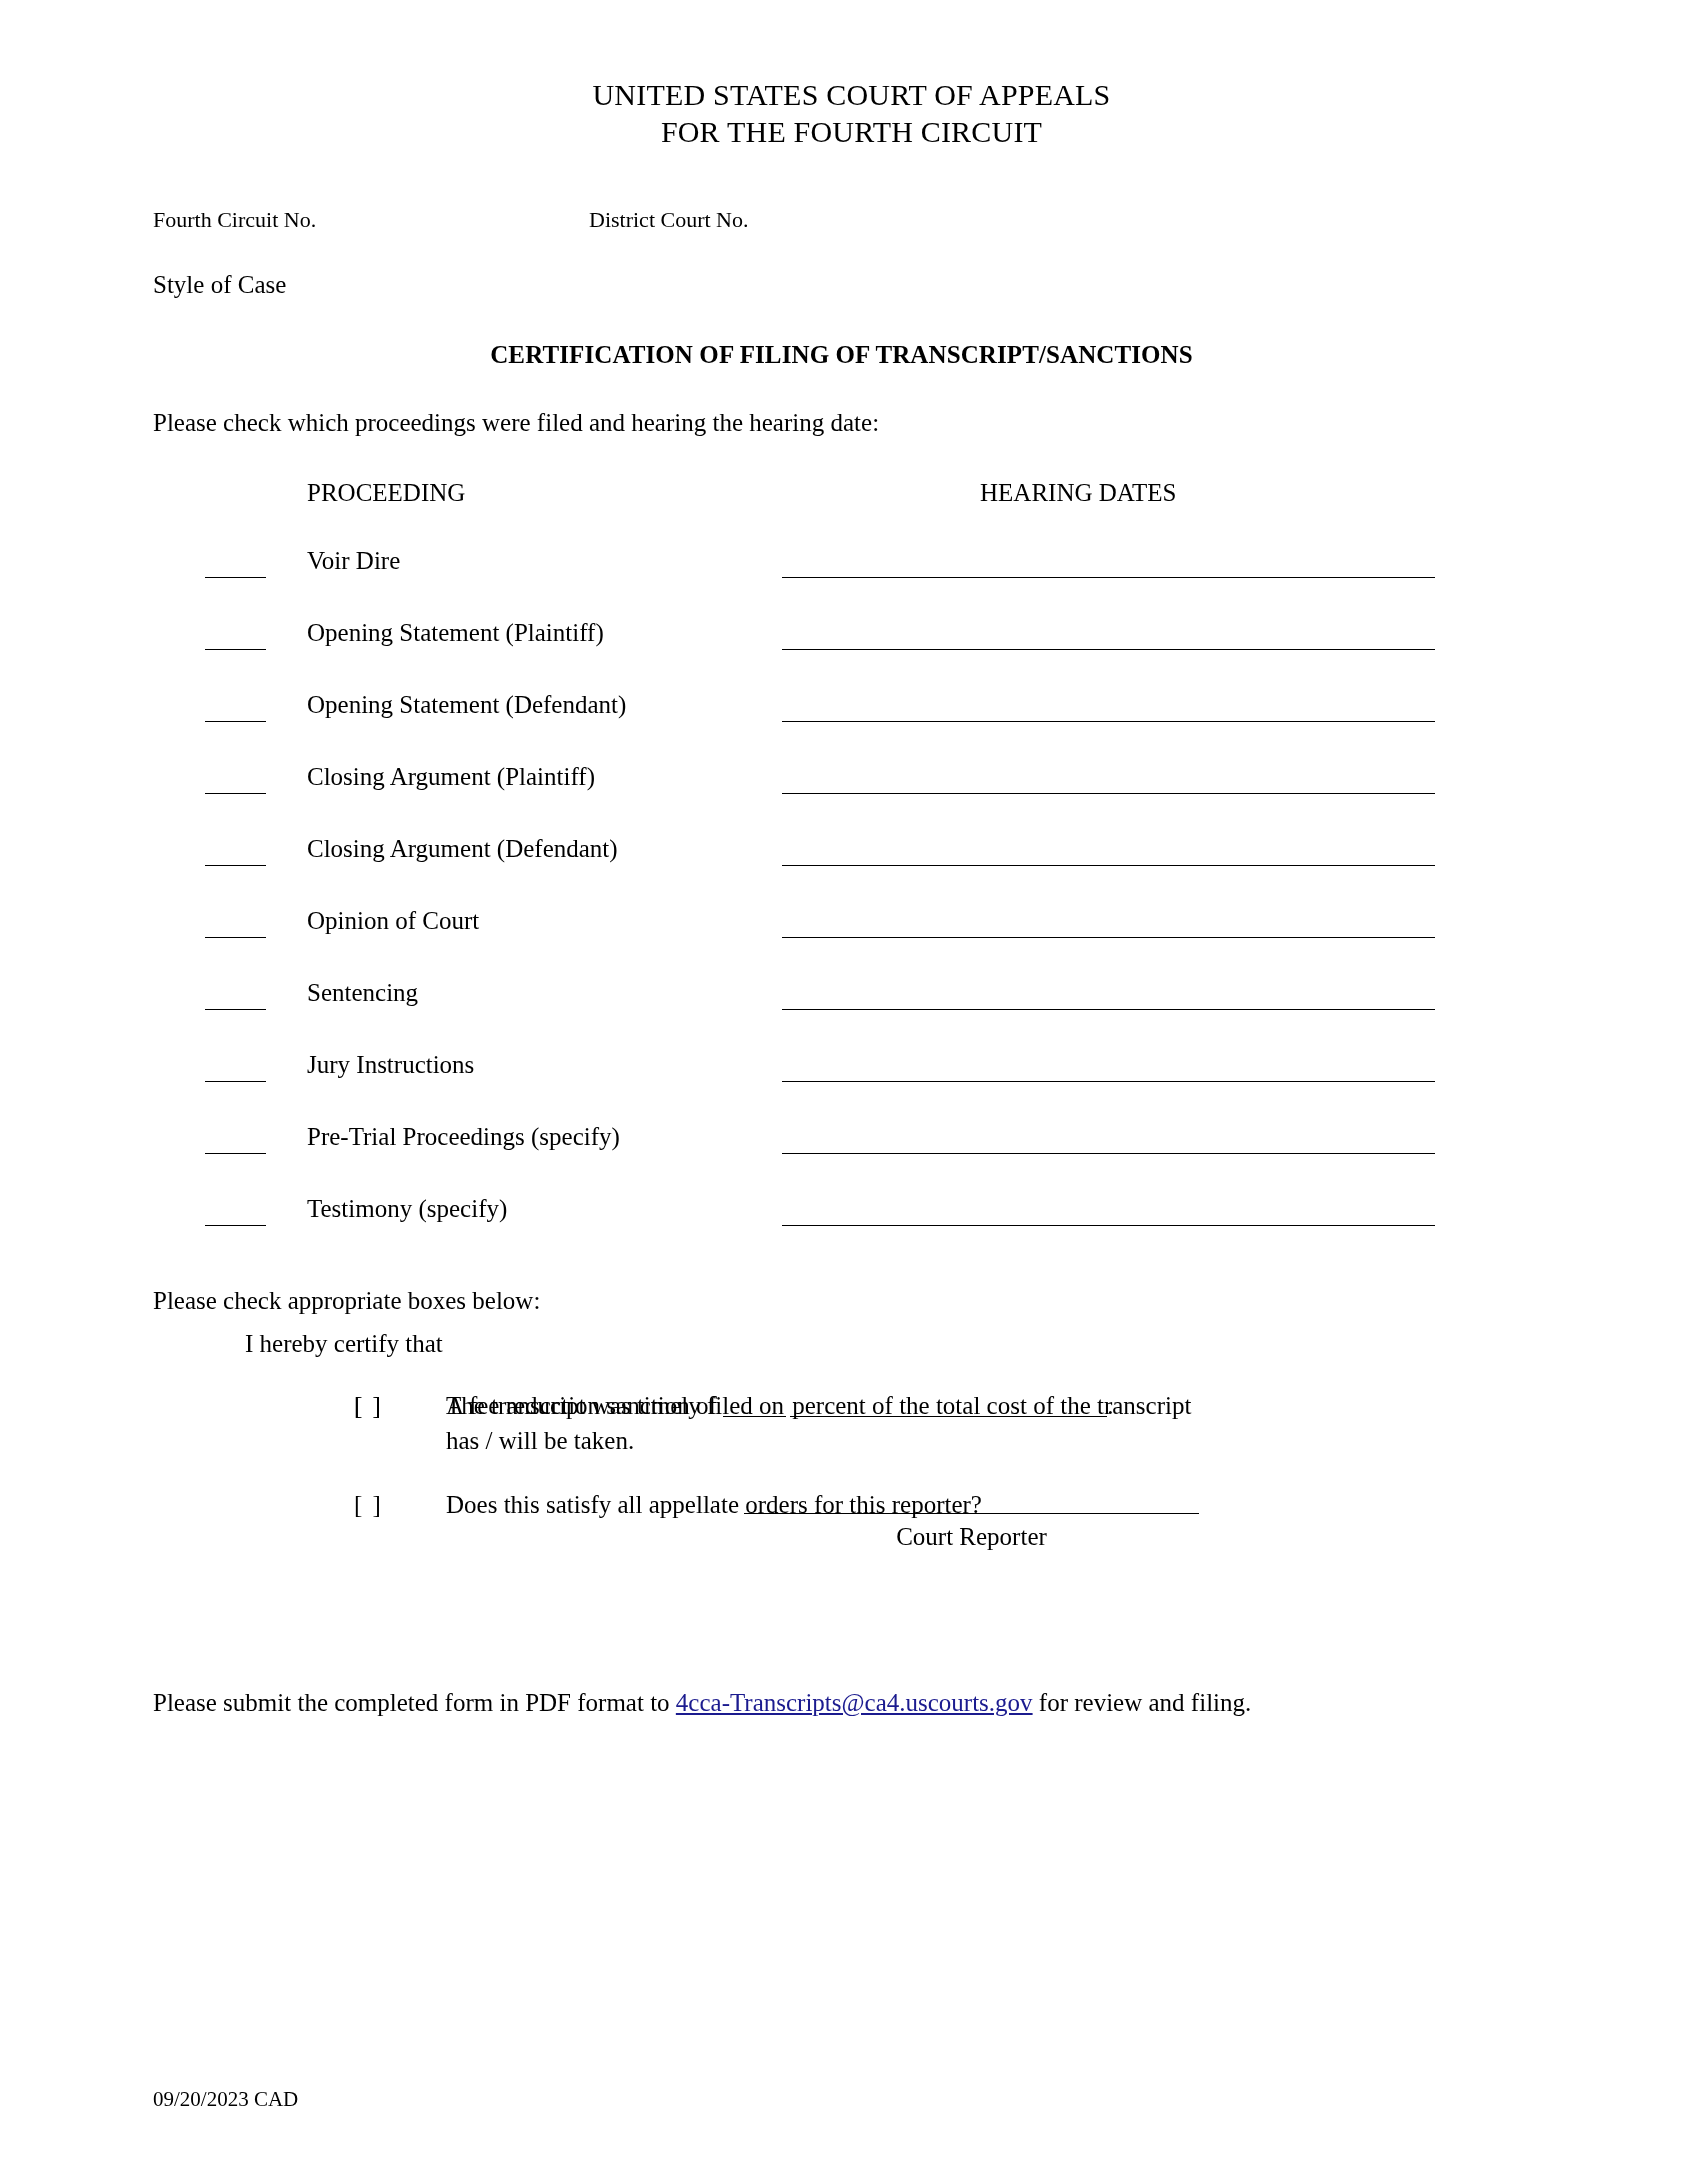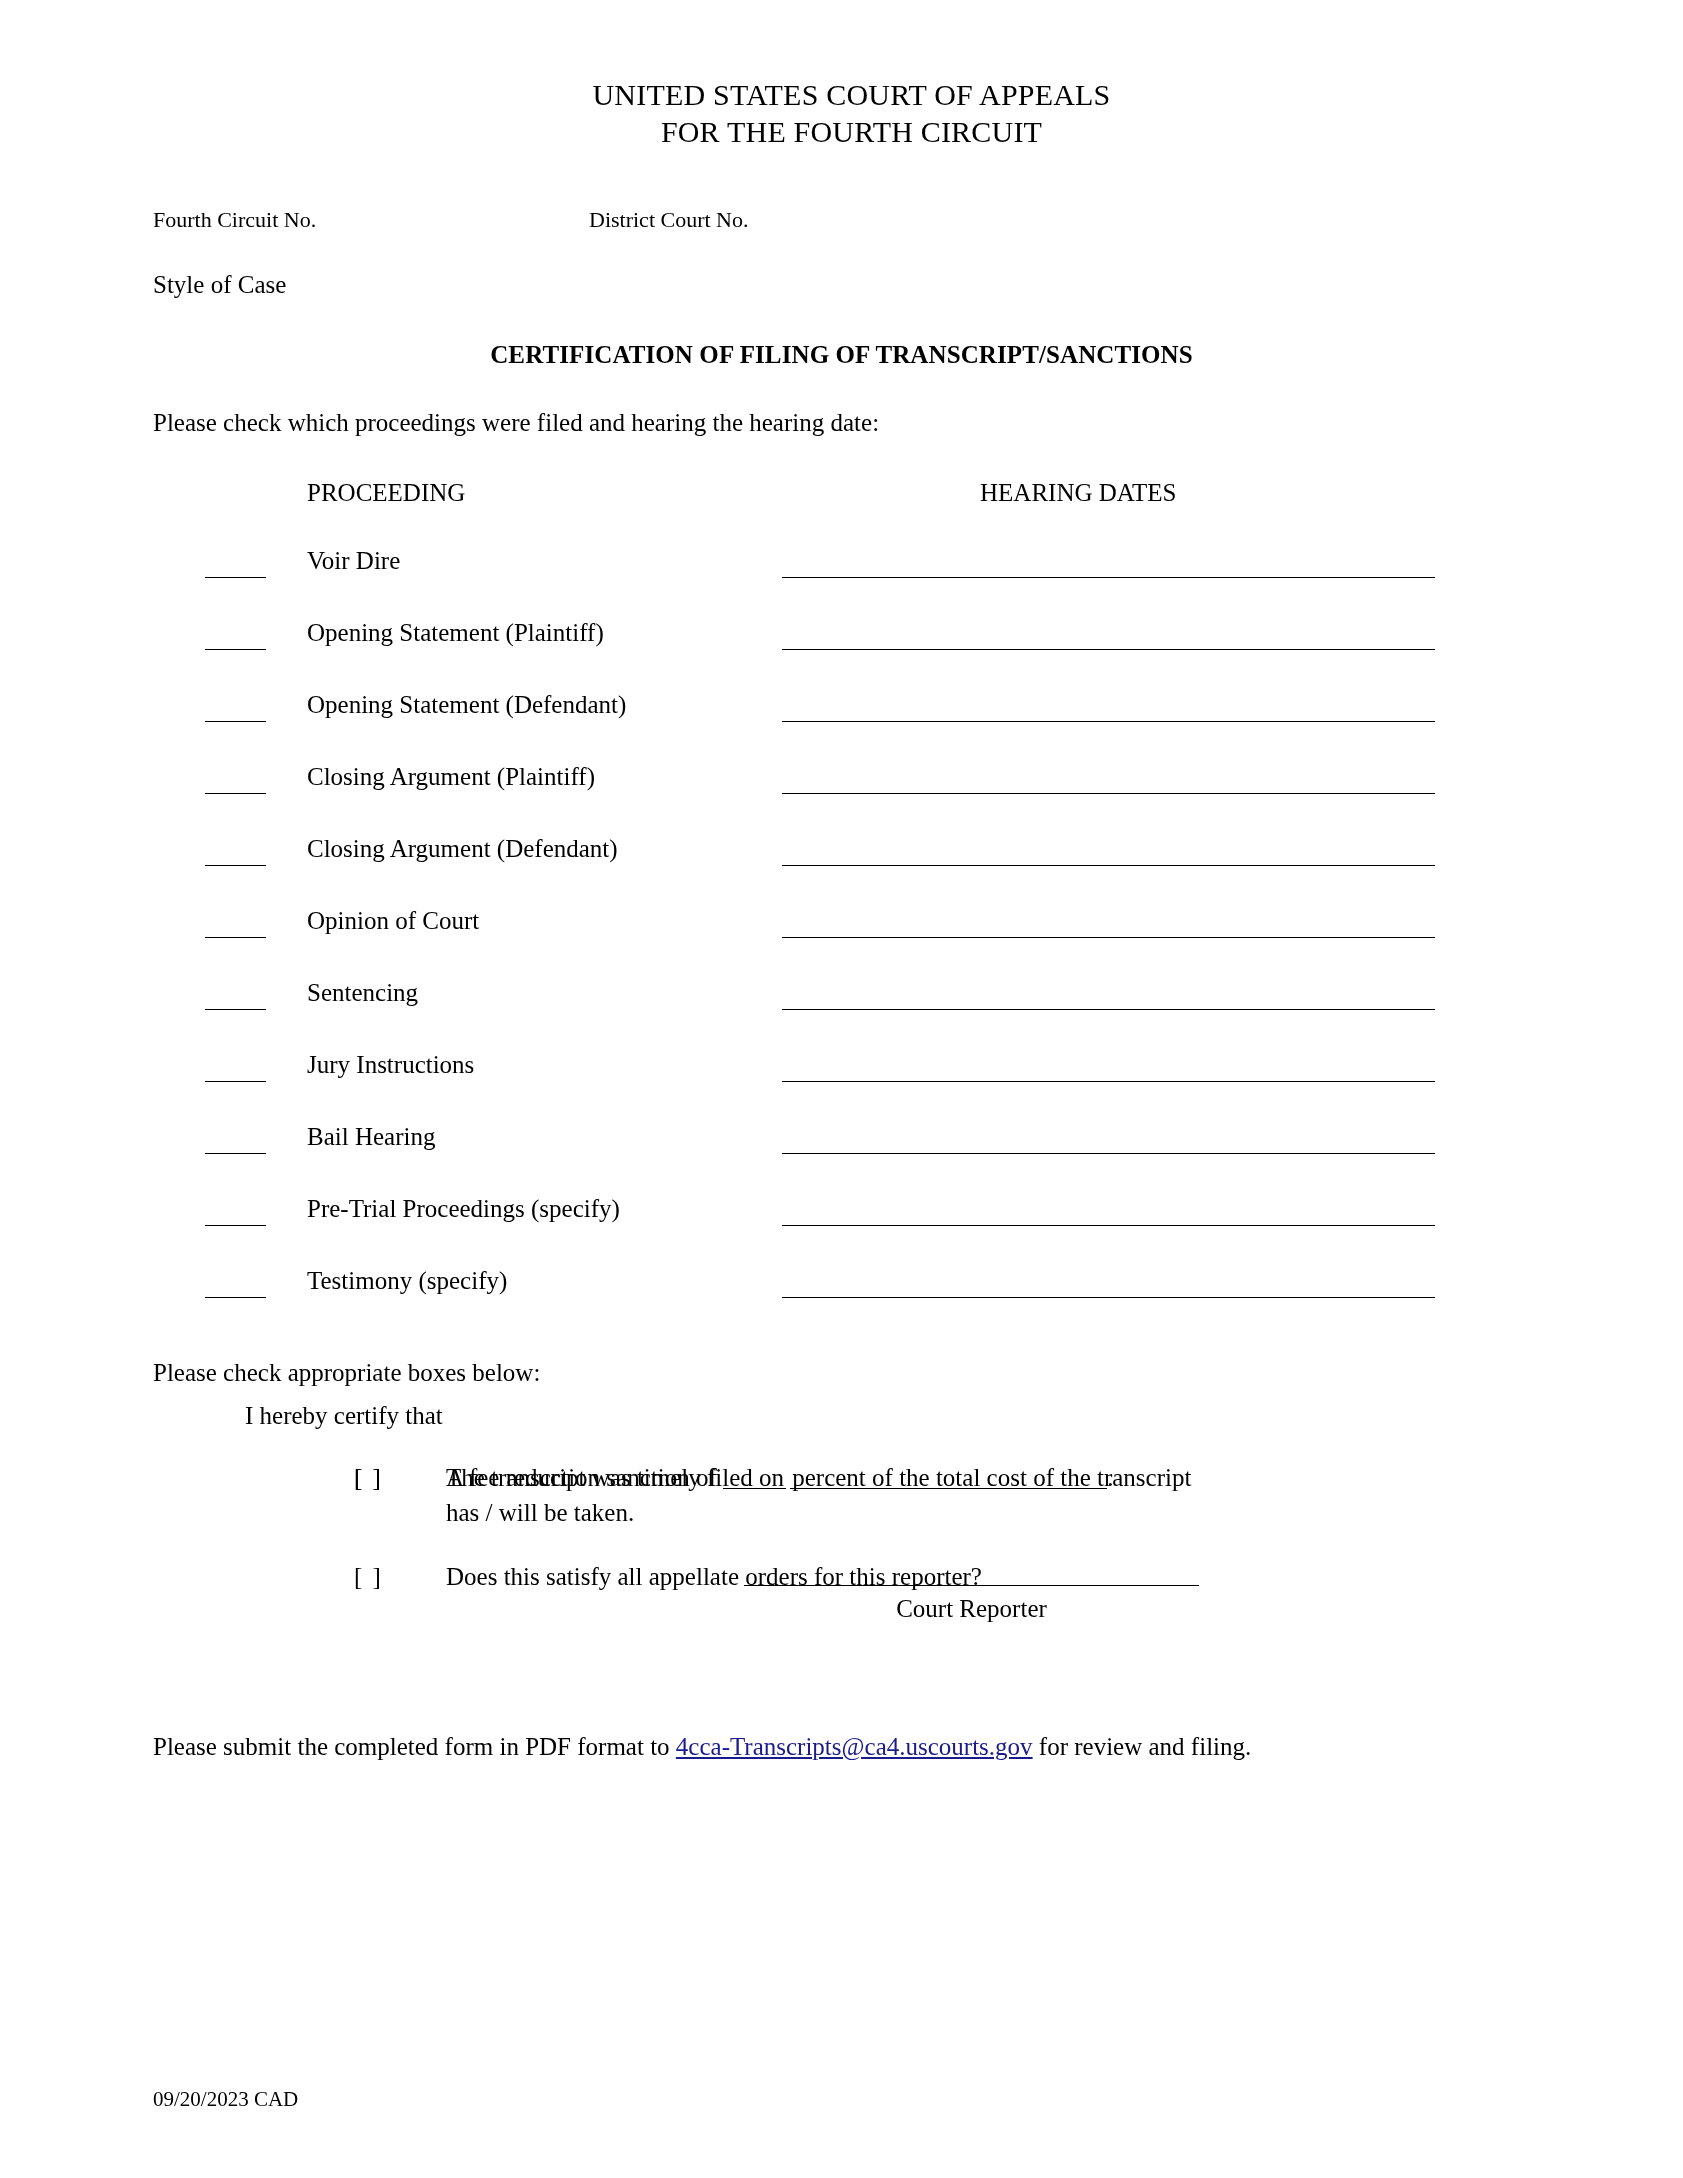--- a/index.html
+++ b/index.html
@@ -169,21 +169,21 @@
   }
   .signature .siglabel {
     position: absolute;
     left: 744px;
     top: 16px;
     width: 455px;
     text-align: center;
     font-size: 25px;
   }
   .submit {
-    margin-top: 65px;
+    margin-top: 93px;
     padding-left: 153px;
     font-size: 25px;
   }
   .submit a {
     color: #1b1b8f;
     text-decoration: underline;
   }
   .footer {
     position: absolute;
     left: 153px;
@@ -260,25 +260,20 @@
       <span class="label">Sentencing</span>
       <span class="dateline"></span>
     </div>
 
     <div class="row">
       <span class="blank"></span>
       <span class="label">Jury Instructions</span>
       <span class="dateline"></span>
     </div>
 
-    <div class="row">
-      <span class="blank"></span>
-      <span class="label">Bail Hearing</span>
-      <span class="dateline"></span>
-    </div>
 
     <div class="row">
       <span class="blank"></span>
       <span class="label">Pre-Trial Proceedings (specify)</span>
       <span class="dateline"></span>
     </div>
 
     <div class="row">
       <span class="blank"></span>
       <span class="label">Testimony (specify)</span>

